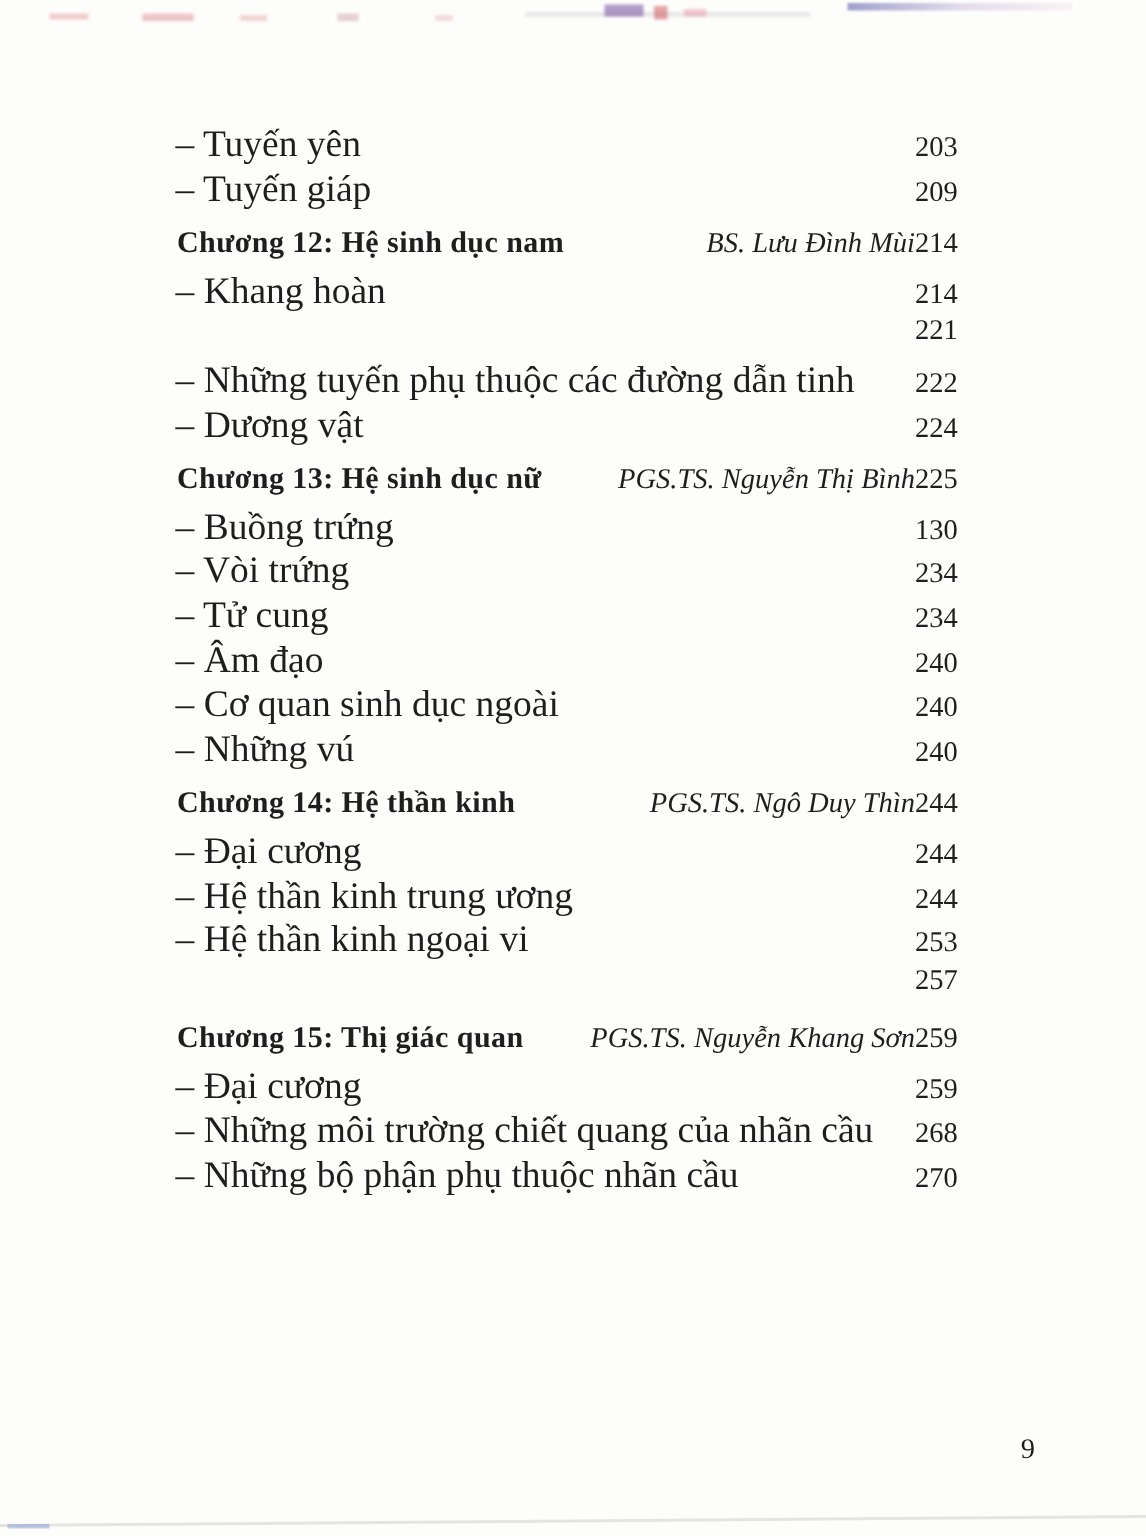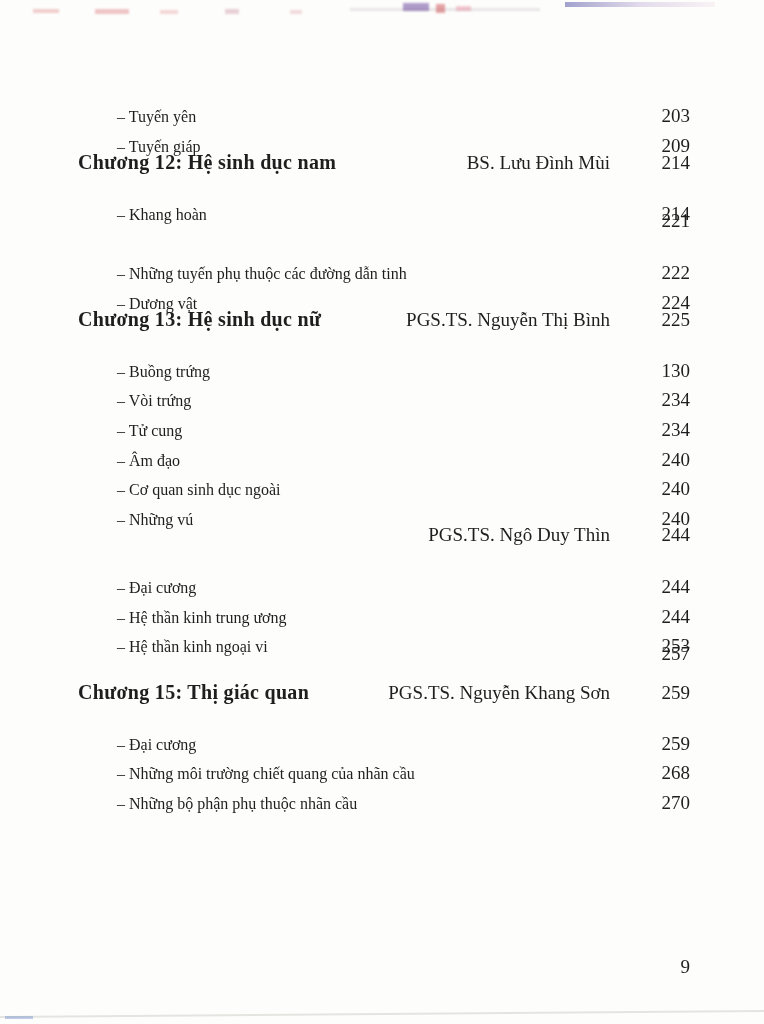--- a/index.html
+++ b/index.html
@@ -24,40 +24,41 @@
     width: 612px;
   }
   .row {
     display: flex;
     align-items: baseline;
     height: 29.6px;
     white-space: nowrap;
   }
   .row.item .label {
     padding-left: 39px;
-    font-size: 16px;
-    margin-top: 25px;
+    font-size: 25px;
   }
   .row.chapter {
     margin-top: 9px;
+    margin-left: 40px;
   }
   .row.chapter .label {
     font-weight: bold;
     font-size: 20px;
     letter-spacing: 0.3px;
   }
   .spacer { flex: 1; }
   .author {
+    font-style: italic;
     font-size: 19px;
     font-weight: normal;
   }
   .pagenum {
     width: 80px;
     flex: none;
-    text-align: right;
+    text-align: left;
     font-size: 19px;
     font-weight: normal;
   }
 
   
   .folio {
     position: absolute;
     top: 956px;
     left: 610px;
     width: 80px;
@@ -177,20 +178,21 @@
 
     <span class="pagenum">240</span>
   </div>
     <div class="row item">
     <span class="label">– Những vú</span>
     <span class="spacer"></span>
 
     <span class="pagenum">240</span>
   </div>
     <div class="row chapter">
+    <span class="label">Chương 14: Hệ thần kinh</span>
     <span class="spacer"></span>
     <span class="author">PGS.TS. Ngô Duy Thìn</span>
     <span class="pagenum">244</span>
   </div>
     <div class="row item">
     <span class="label">– Đại cương</span>
     <span class="spacer"></span>
 
     <span class="pagenum">244</span>
   </div>

